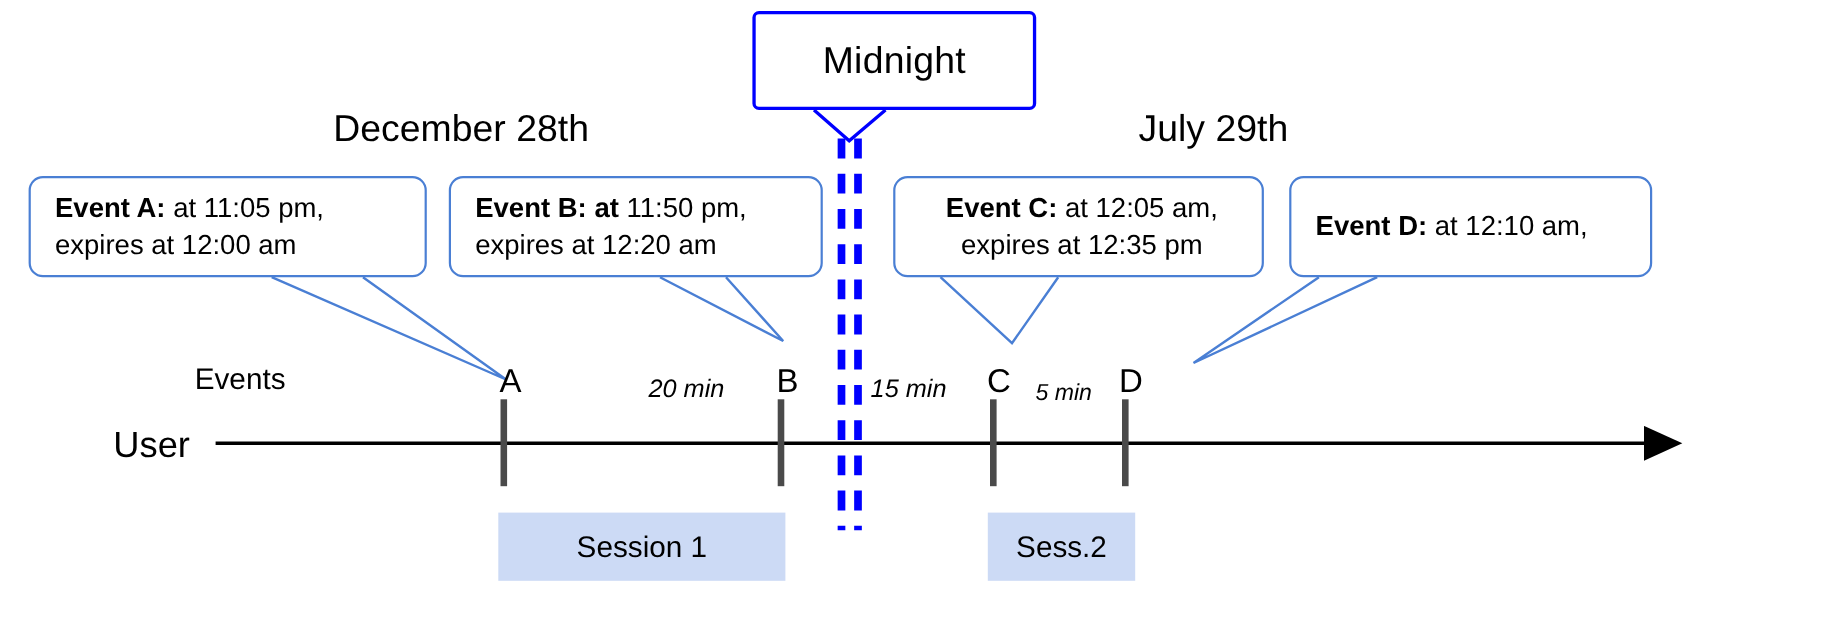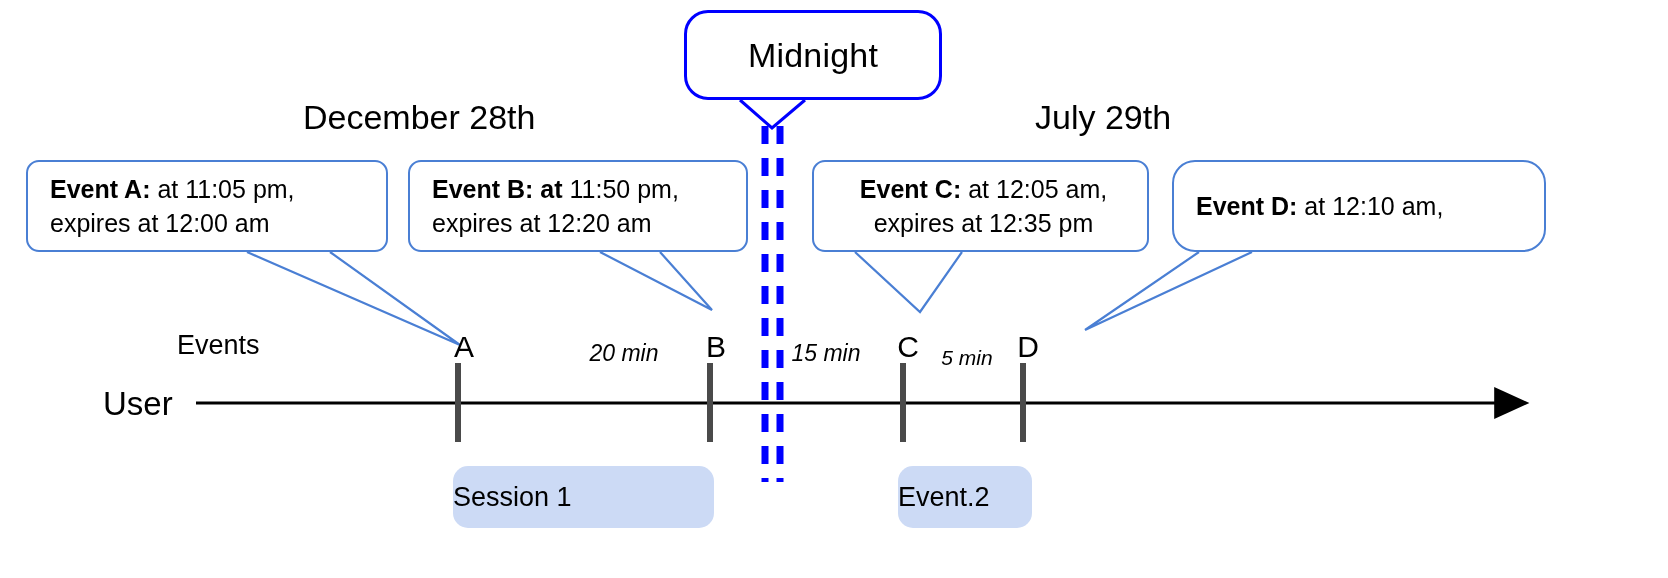--- a/index.html
+++ b/index.html
@@ -26,21 +26,21 @@
   }
 
   
   .midnight-box {
     position: absolute;
     left: 684px;
     top: 10px;
     width: 258px;
     height: 90px;
     border: 3px solid #0000ff;
-    border-radius: 24px;
+    border-radius: 6px;
     background: #ffffff;
     box-sizing: border-box;
     display: flex;
     align-items: center;
     justify-content: center;
     z-index: 4;
   }
   .midnight-label {
     font-size: 34px;
     color: #000000;
@@ -76,21 +76,21 @@
   .event-line {
     font-size: 25px;
     line-height: 34px;
     white-space: nowrap;
     color: #000000;
   }
   .event-line b { font-weight: bold; }
   #event-box-0 { left: 26px;   width: 362px; }
   #event-box-1 { left: 408px;  width: 340px; }
   #event-box-2 { left: 812px;  width: 337px; align-items: center; }
-  #event-box-3 { left: 1172px; width: 374px; border-radius: 23px; }
+  #event-box-3 { left: 1172px; width: 330px; }
 
   
   .axis-row-label {
     position: absolute;
     font-size: 33px;
     color: #000000;
     white-space: nowrap;
     z-index: 3;
   }
   #user-label  { left: 103px; top: 385px; }
@@ -115,23 +115,22 @@
     transform: translateX(-50%);
     font-style: italic;
   }
 
   
   .session-box {
     position: absolute;
     background: #ccdaf5;
     display: flex;
     align-items: center;
-    justify-content: flex-start;
+    justify-content: center;
     z-index: 2;
-    border-radius: 15px;
   }
   .session-label {
     font-size: 27px;
     color: #000000;
     white-space: nowrap;
   }
   #session-box-0 { left: 453px; top: 466px; width: 261px; height: 62px; }
   #session-box-1 { left: 898px; top: 466px; width: 134px; height: 62px; }
 </style>
 </head>
@@ -210,16 +209,16 @@
   <div class="tick-letter" style="left:1028px; top:330px;">D</div>
 
   <div class="interval-label" style="left:624px; top:340px; font-size:23px;">20 min</div>
   <div class="interval-label" style="left:826px; top:340px; font-size:23px;">15 min</div>
   <div class="interval-label" style="left:967px; top:346px; font-size:21px;">5 min</div>
 
   <div class="session-box" id="session-box-0">
     <span class="session-label">Session 1</span>
   </div>
   <div class="session-box" id="session-box-1">
-    <span class="session-label">Event.2</span>
+    <span class="session-label">Sess.2</span>
   </div>
 
 </div>
 
 </body></html>

